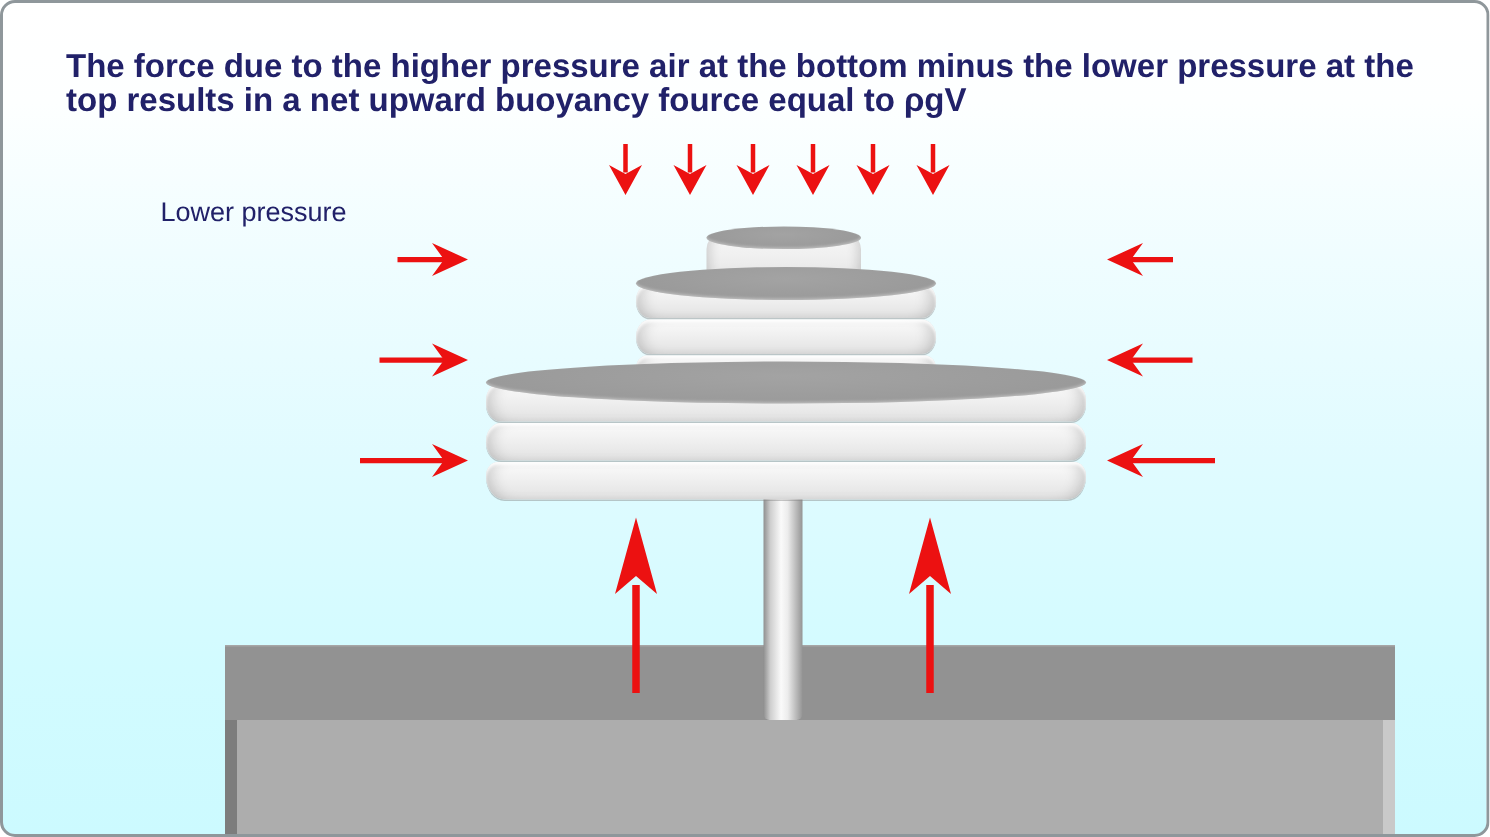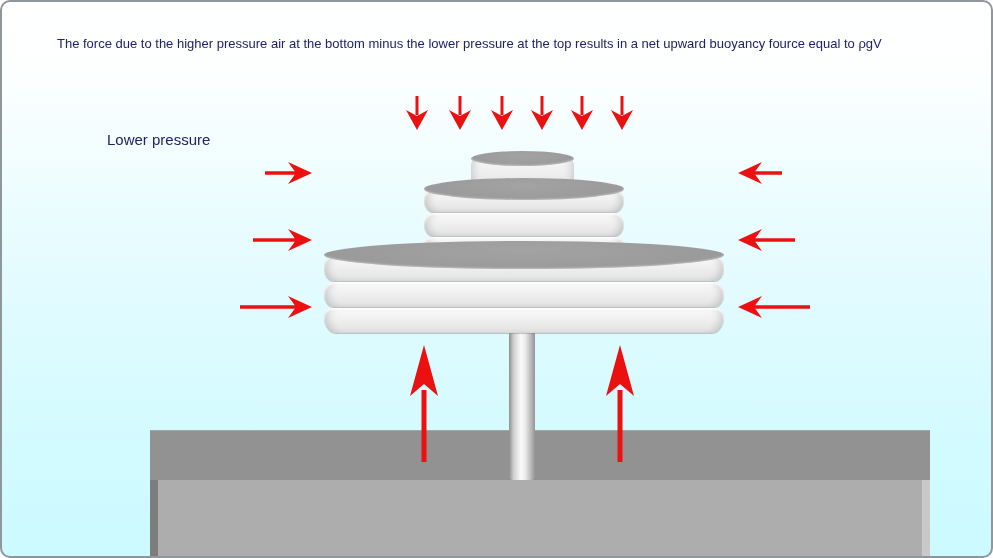--- a/index.html
+++ b/index.html
@@ -6,25 +6,25 @@
   #canvas{
     position:relative;
     width:993px;height:558px;
     box-sizing:border-box;
     border:2px solid #8f979b;
     border-radius:10px;
     overflow:hidden;
     background:linear-gradient(180deg,#ffffff 0%,#fdffff 12%,#f0fdff 30%,#e0fbff 55%,#d2fbff 80%,#ccfaff 100%);
   }
   .title{
-    position:absolute;left:55px;top:30px;width:908px;
-    color:#212169;font-size:13px;line-height:23px;font-weight:400;
+    position:absolute;left:42px;top:30px;width:908px;
+    color:#212169;font-size:22px;line-height:23px;font-weight:700;
   }
   .side-label{
-    position:absolute;color:#212169;font-size:15px;z-index:5;
+    position:absolute;color:#212169;font-size:18px;z-index:5;
   }
   #lower-label{left:105px;top:129px;}
   #higher-label{left:105px;top:332px;}
 
   
   .stack{position:absolute;}
   .ellipse-top{
     position:absolute;left:0;right:0;border-radius:50%;
     background:radial-gradient(ellipse at 50% 35%, #a3a3a3 0%, #9a9a9a 70%, #949494 100%);
     box-shadow:inset 0 -1px 2px rgba(255,255,255,0.35);

